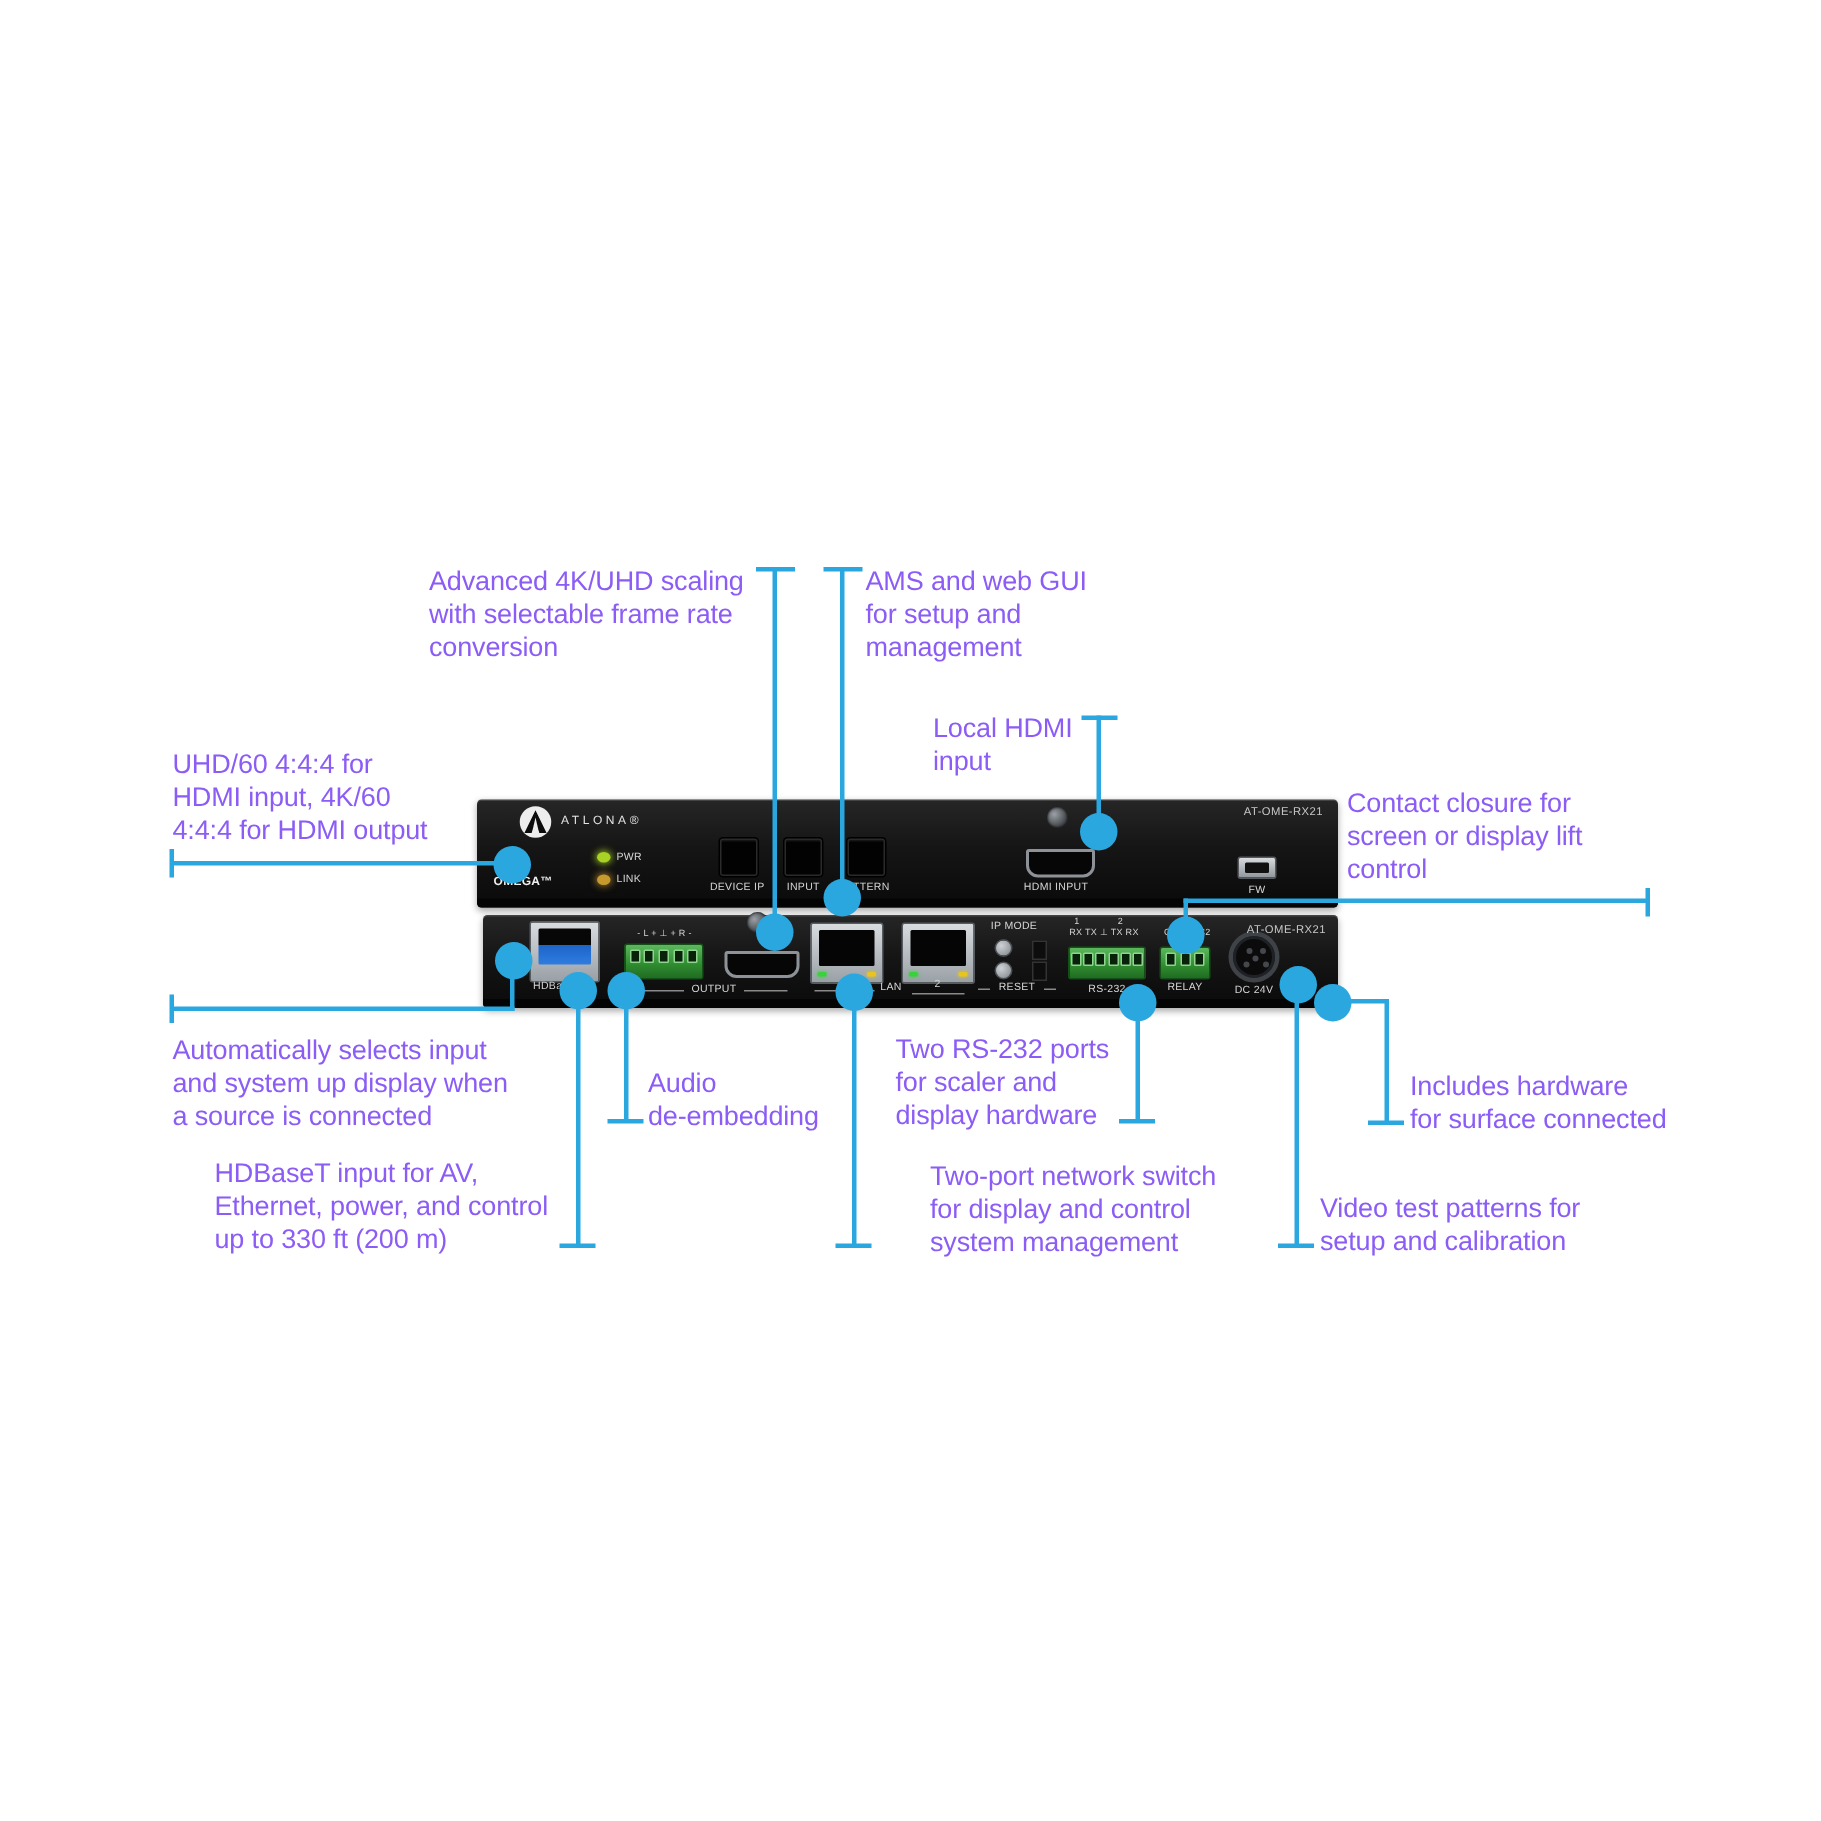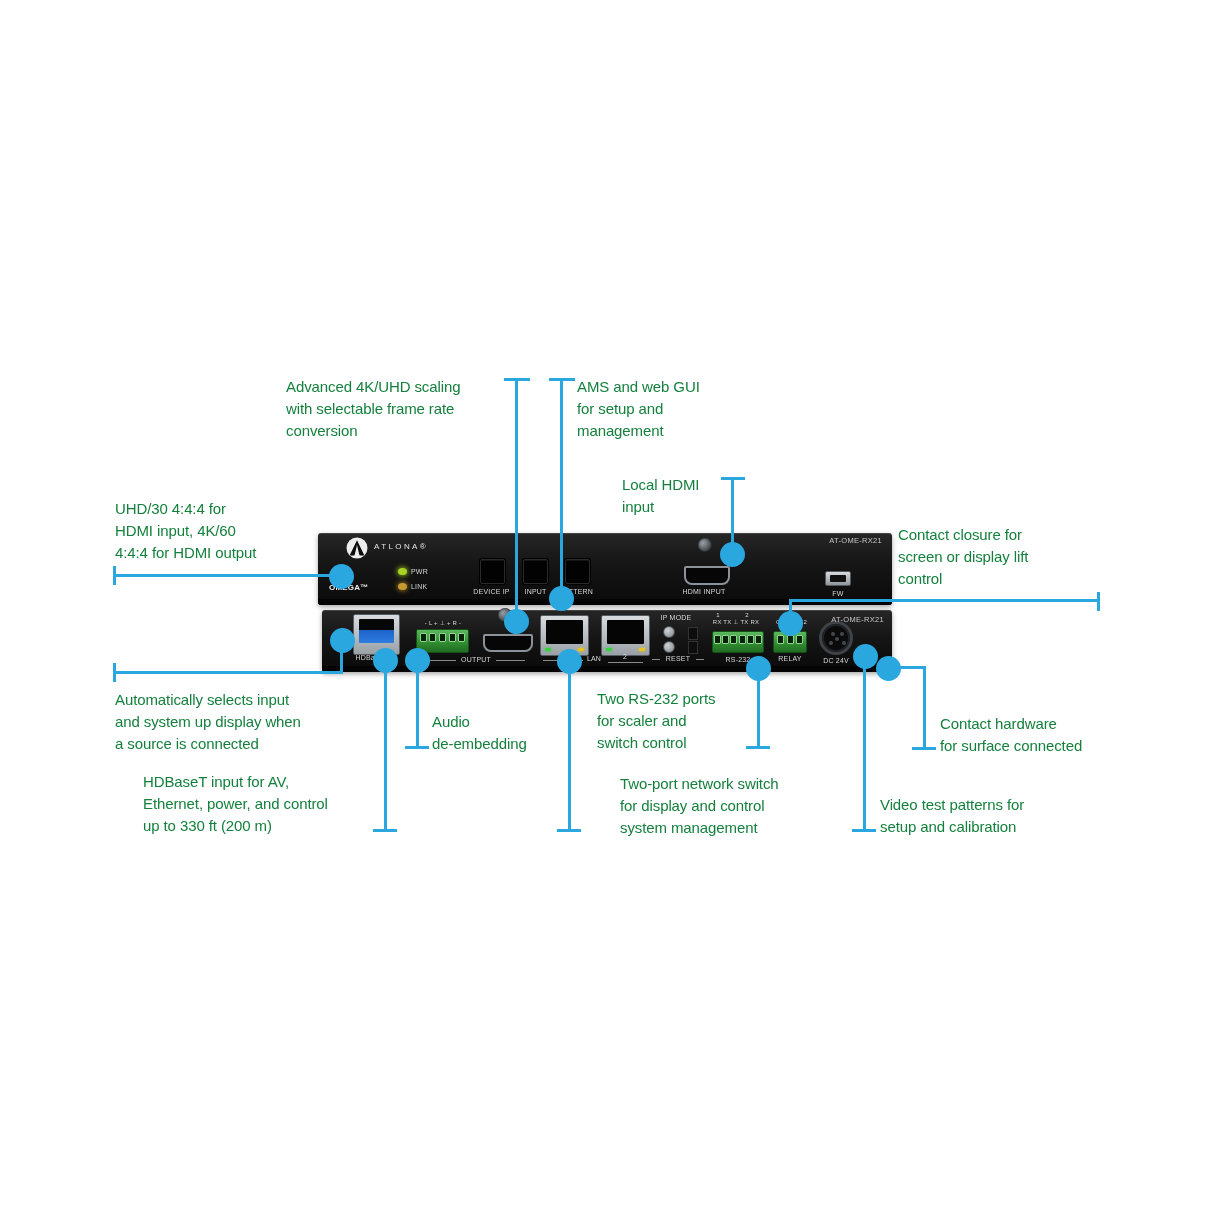--- a/index.html
+++ b/index.html
@@ -1,19 +1,19 @@
 <!DOCTYPE html>
 <html><head>
 <meta charset="utf-8">
 <style>
   html,body{margin:0;padding:0}
   body{width:1214px;height:1214px;background:#ffffff;position:relative;overflow:hidden;
        font-family:"Liberation Sans",sans-serif}
   
-  .co{position:absolute;font-size:15px;line-height:22px;color:#15803d;letter-spacing:-.1px;white-space:nowrap}
+  .co{position:absolute;font-size:18px;line-height:22px;color:#8b5cf6;letter-spacing:-.1px;white-space:nowrap}
   
   .ln{position:absolute;background:#2BA7E0;z-index:30}
   .cdot{position:absolute;width:25px;height:25px;border-radius:50%;background:#2BA7E0;z-index:31}
   
   .panel{position:absolute;background:linear-gradient(180deg,#262626,#151515 45%,#0a0a0a);
          border-radius:3px;box-shadow:inset 0 1px 0 rgba(255,255,255,.14),0 2px 5px rgba(0,0,0,.35);z-index:10}
   .lip{position:absolute;left:0;right:0;bottom:0;height:6px;background:#040404;border-radius:0 0 3px 3px}
   .pl{position:absolute;color:#d6d6d6;font-size:7px;line-height:8px;white-space:nowrap;letter-spacing:.2px;z-index:12}
   .plc{text-align:center}
   .pl6{font-size:6px;line-height:7px}
@@ -221,53 +221,53 @@
 <div class="co" style="left:577px;top:376px">
   <div>AMS and web GUI</div>
   <div>for setup and</div>
   <div>management</div>
 </div>
 <div class="co" style="left:622px;top:474px">
   <div>Local HDMI</div>
   <div>input</div>
 </div>
 <div class="co" style="left:115px;top:498px">
-  <div>UHD/30 4:4:4 for</div>
+  <div>UHD/60 4:4:4 for</div>
   <div>HDMI input, 4K/60</div>
   <div>4:4:4 for HDMI output</div>
 </div>
 <div class="co" style="left:898px;top:524px">
   <div>Contact closure for</div>
   <div>screen or display lift</div>
   <div>control</div>
 </div>
 <div class="co" style="left:115px;top:689px">
   <div>Automatically selects input</div>
   <div>and system up display when</div>
   <div>a source is connected</div>
 </div>
 <div class="co" style="left:432px;top:711px">
   <div>Audio</div>
   <div>de-embedding</div>
 </div>
 <div class="co" style="left:597px;top:688px">
   <div>Two RS-232 ports</div>
   <div>for scaler and</div>
-  <div>switch control</div>
+  <div>display hardware</div>
 </div>
 <div class="co" style="left:143px;top:771px">
   <div>HDBaseT input for AV,</div>
   <div>Ethernet, power, and control</div>
   <div>up to 330 ft (200 m)</div>
 </div>
 <div class="co" style="left:620px;top:773px">
   <div>Two-port network switch</div>
   <div>for display and control</div>
   <div>system management</div>
 </div>
 <div class="co" style="left:880px;top:794px">
   <div>Video test patterns for</div>
   <div>setup and calibration</div>
 </div>
 <div class="co" style="left:940px;top:713px">
-  <div>Contact hardware</div>
+  <div>Includes hardware</div>
   <div>for surface connected</div>
 </div>
 
 </body></html>

